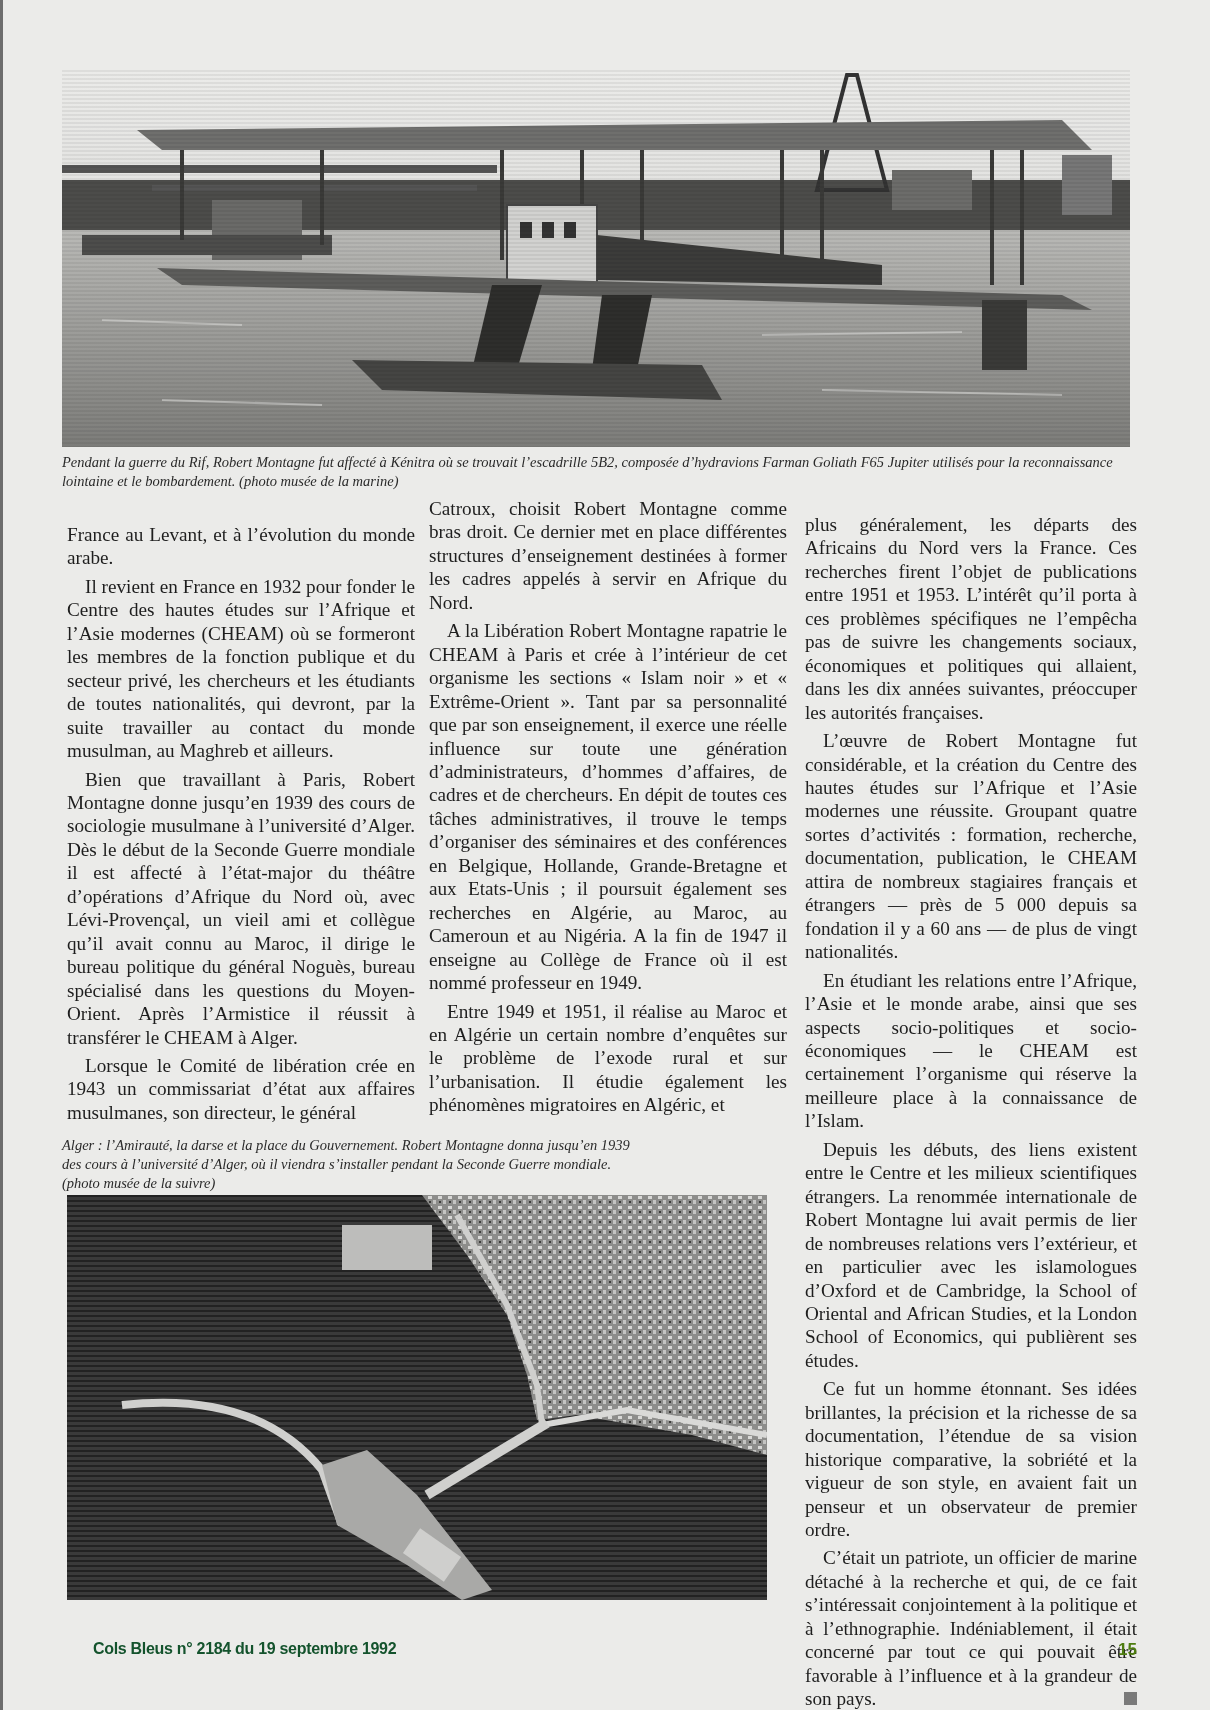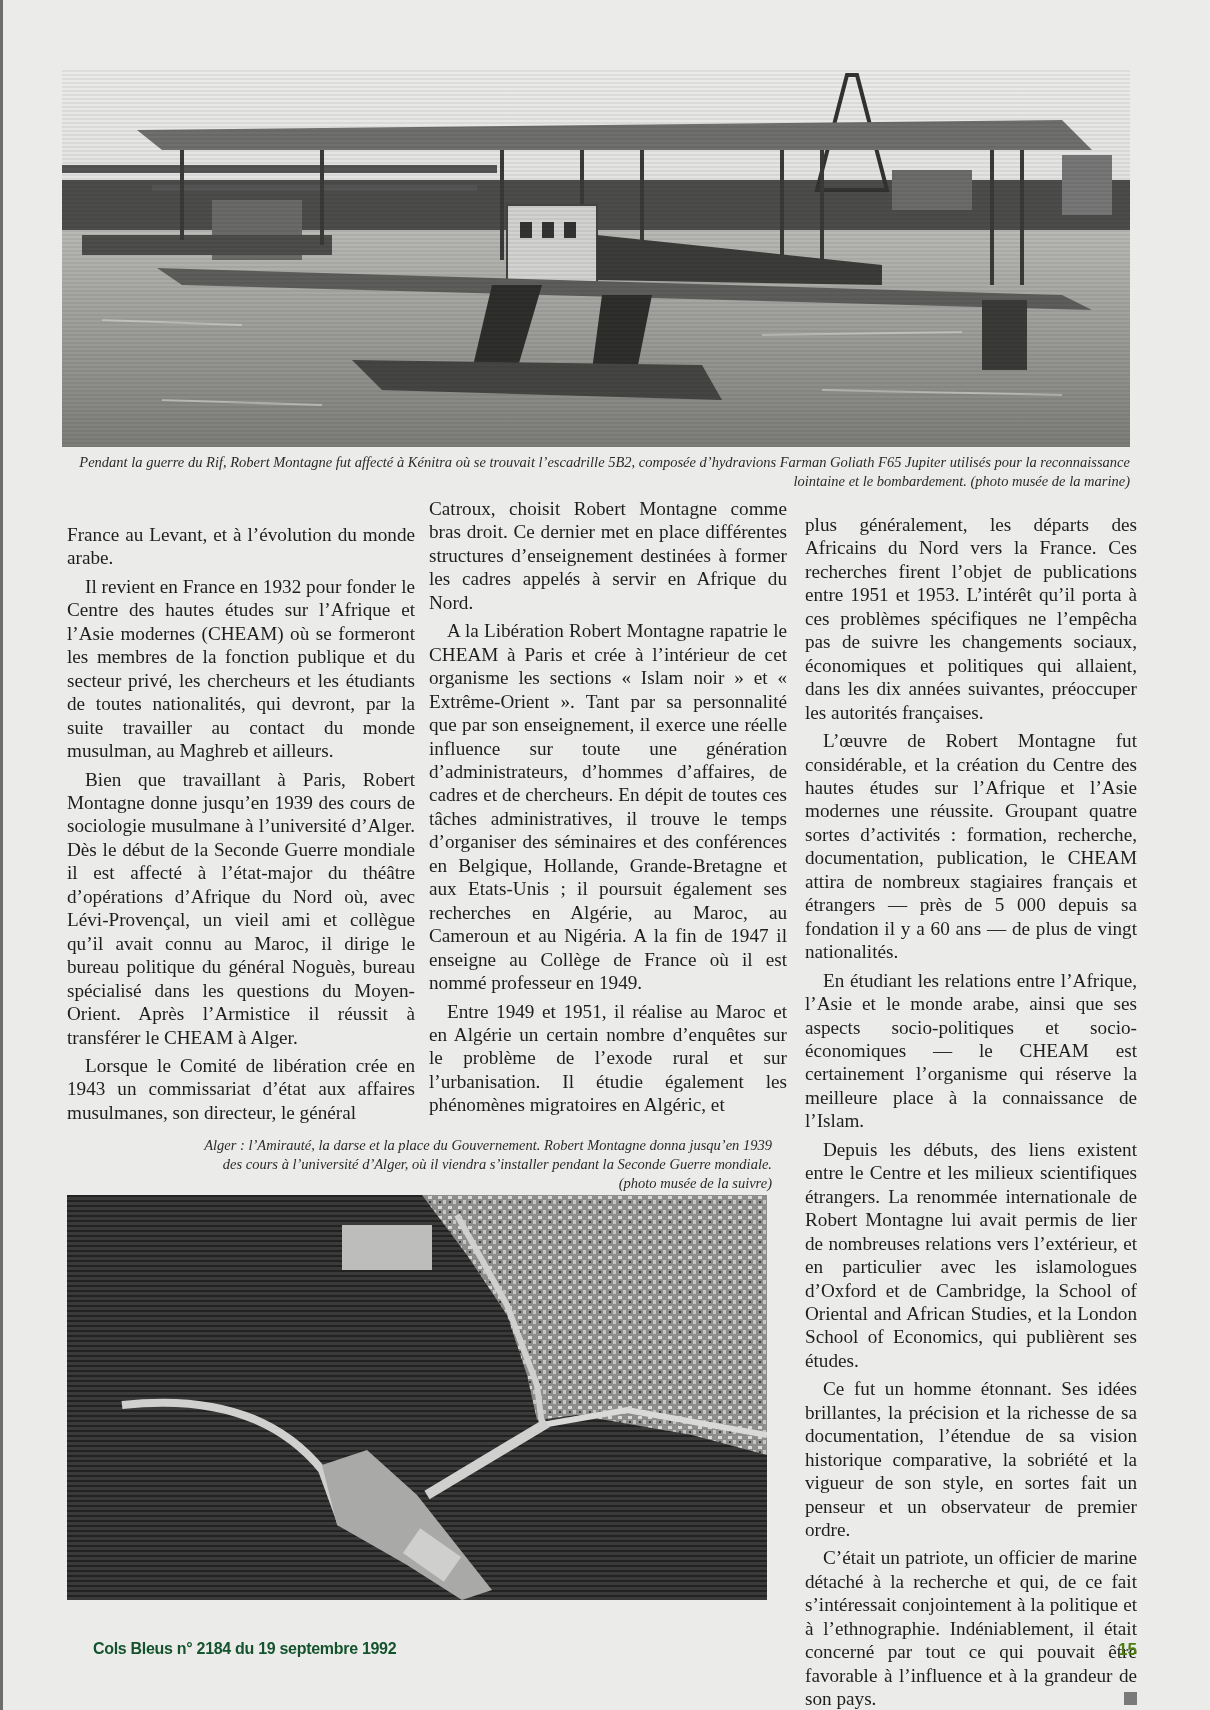--- a/index.html
+++ b/index.html
@@ -9,21 +9,21 @@
     font-family: "Liberation Serif", "DejaVu Serif", serif;
     color: #1e1e1e;
   }
   .left-edge { position: absolute; left: 0; top: 0; width: 3px; height: 1710px; background: #6d6d6d; }
   .photo { position: absolute; overflow: hidden; }
   .photo svg { display: block; width: 100%; height: 100%; }
   #photo-seaplanes { left: 62px; top: 70px; width: 1068px; height: 377px; }
   #photo-alger { left: 67px; top: 1195px; width: 700px; height: 405px; }
   .caption {
     position: absolute; font-style: italic; font-size: 14.5px; line-height: 19px;
-    text-align: right; color: #2a2a2a;
+    text-align: left; color: #2a2a2a;
   }
   #caption-1 { left: 62px; top: 453px; width: 1068px; }
   #caption-2 { left: 62px; top: 1136px; width: 710px; }
   .col {
     position: absolute; font-size: 19.2px; line-height: 23.45px;
     text-align: justify; hyphens: none;
   }
   .col p { margin: 5px; text-indent: 0; }
   .col p.ind { text-indent: 18px; }
   #col-1 { left: 62px; top: 518px; width: 358px; }
@@ -132,21 +132,21 @@
   <p>Catroux, choisit Robert Montagne comme bras droit. Ce dernier met en place différentes structures d’enseignement destinées à former les cadres appelés à servir en Afrique du Nord.</p>
   <p class="ind">A la Libération Robert Montagne rapatrie le CHEAM à Paris et crée à l’intérieur de cet organisme les sections « Islam noir » et « Extrême-Orient ». Tant par sa personnalité que par son enseignement, il exerce une réelle influence sur toute une génération d’administrateurs, d’hommes d’affaires, de cadres et de chercheurs. En dépit de toutes ces tâches administratives, il trouve le temps d’organiser des séminaires et des conférences en Belgique, Hollande, Grande-Bretagne et aux Etats-Unis ; il poursuit également ses recherches en Algérie, au Maroc, au Cameroun et au Nigéria. A la fin de 1947 il enseigne au Collège de France où il est nommé professeur en 1949.</p>
   <p class="ind">Entre 1949 et 1951, il réalise au Maroc et en Algérie un certain nombre d’enquêtes sur le problème de l’exode rural et sur l’urbanisation. Il étudie également les phénomènes migratoires en Algéric, et</p>
 </div>
 
 <div class="col" id="col-3">
   <p>plus généralement, les départs des Africains du Nord vers la France. Ces recherches firent l’objet de publications entre 1951 et 1953. L’intérêt qu’il porta à ces problèmes spécifiques ne l’empêcha pas de suivre les changements sociaux, économiques et politiques qui allaient, dans les dix années suivantes, préoccuper les autorités françaises.</p>
   <p class="ind">L’œuvre de Robert Montagne fut considérable, et la création du Centre des hautes études sur l’Afrique et l’Asie modernes une réussite. Groupant quatre sortes d’activités : formation, recherche, documentation, publication, le CHEAM attira de nombreux stagiaires français et étrangers — près de 5 000 depuis sa fondation il y a 60 ans — de plus de vingt nationalités.</p>
   <p class="ind">En étudiant les relations entre l’Afrique, l’Asie et le monde arabe, ainsi que ses aspects socio-politiques et socio-économiques — le CHEAM est certainement l’organisme qui réserve la meilleure place à la connaissance de l’Islam.</p>
   <p class="ind">Depuis les débuts, des liens existent entre le Centre et les milieux scientifiques étrangers. La renommée internationale de Robert Montagne lui avait permis de lier de nombreuses relations vers l’extérieur, et en particulier avec les islamologues d’Oxford et de Cambridge, la School of Oriental and African Studies, et la London School of Economics, qui publièrent ses études.</p>
-  <p class="ind">Ce fut un homme étonnant. Ses idées brillantes, la précision et la richesse de sa documentation, l’étendue de sa vision historique comparative, la sobriété et la vigueur de son style, en sortes fait un penseur et un observateur de premier ordre.</p>
+  <p class="ind">Ce fut un homme étonnant. Ses idées brillantes, la précision et la richesse de sa documentation, l’étendue de sa vision historique comparative, la sobriété et la vigueur de son style, en avaient fait un penseur et un observateur de premier ordre.</p>
   <p class="ind">
     <span>C’était un patriote, un officier de marine détaché à la recherche et qui, de ce fait s’intéressait conjointement à la politique et à l’ethnographie. Indéniablement, il était concerné par tout ce qui pouvait être favorable à l’influence et à la grandeur de son pays.</span>
     <span class="end-mark"></span>
   </p>
 </div>
 
 <div class="caption" id="caption-2">
   <div>Alger : l’Amirauté, la darse et la place du Gouvernement. Robert Montagne donna jusqu’en 1939</div>
   <div>des cours à l’université d’Alger, où il viendra s’installer pendant la Seconde Guerre mondiale.</div>
   <div>(photo musée de la suivre)</div>

